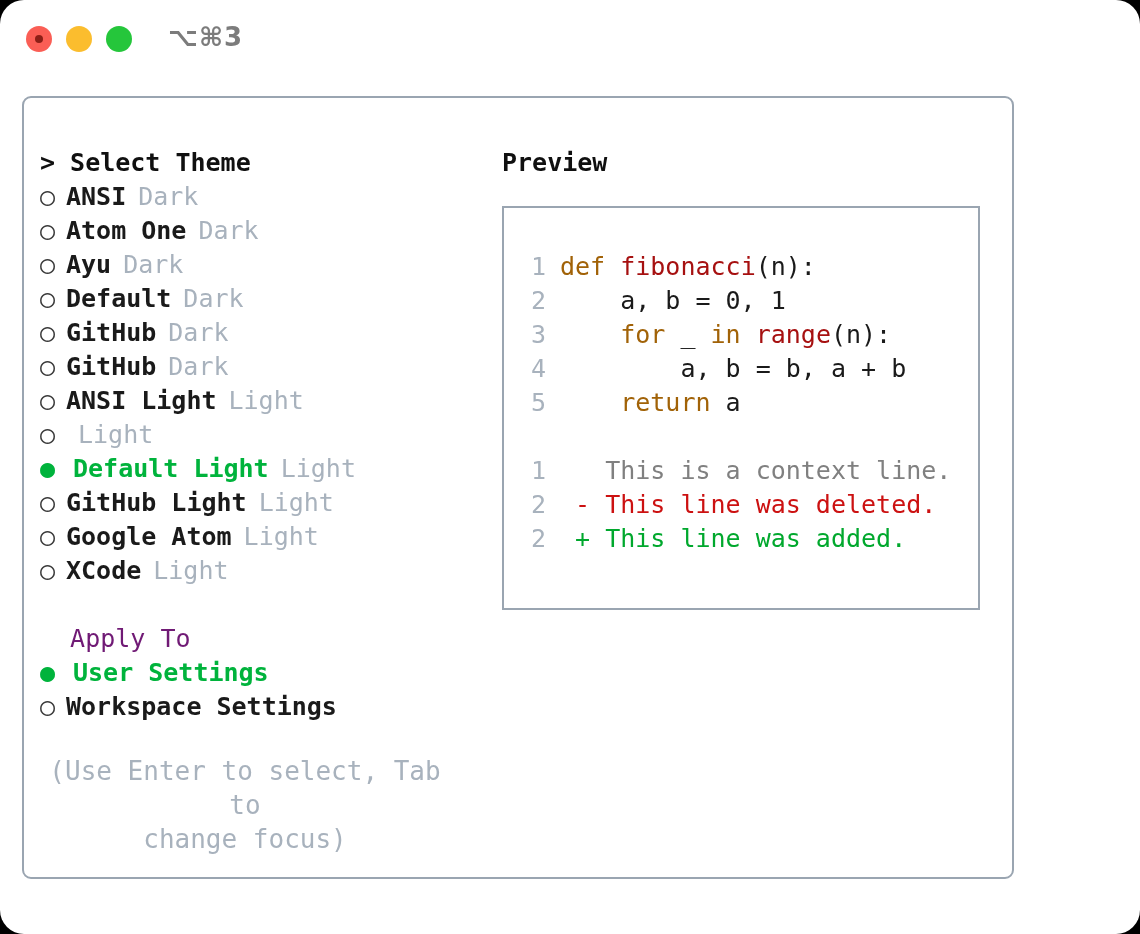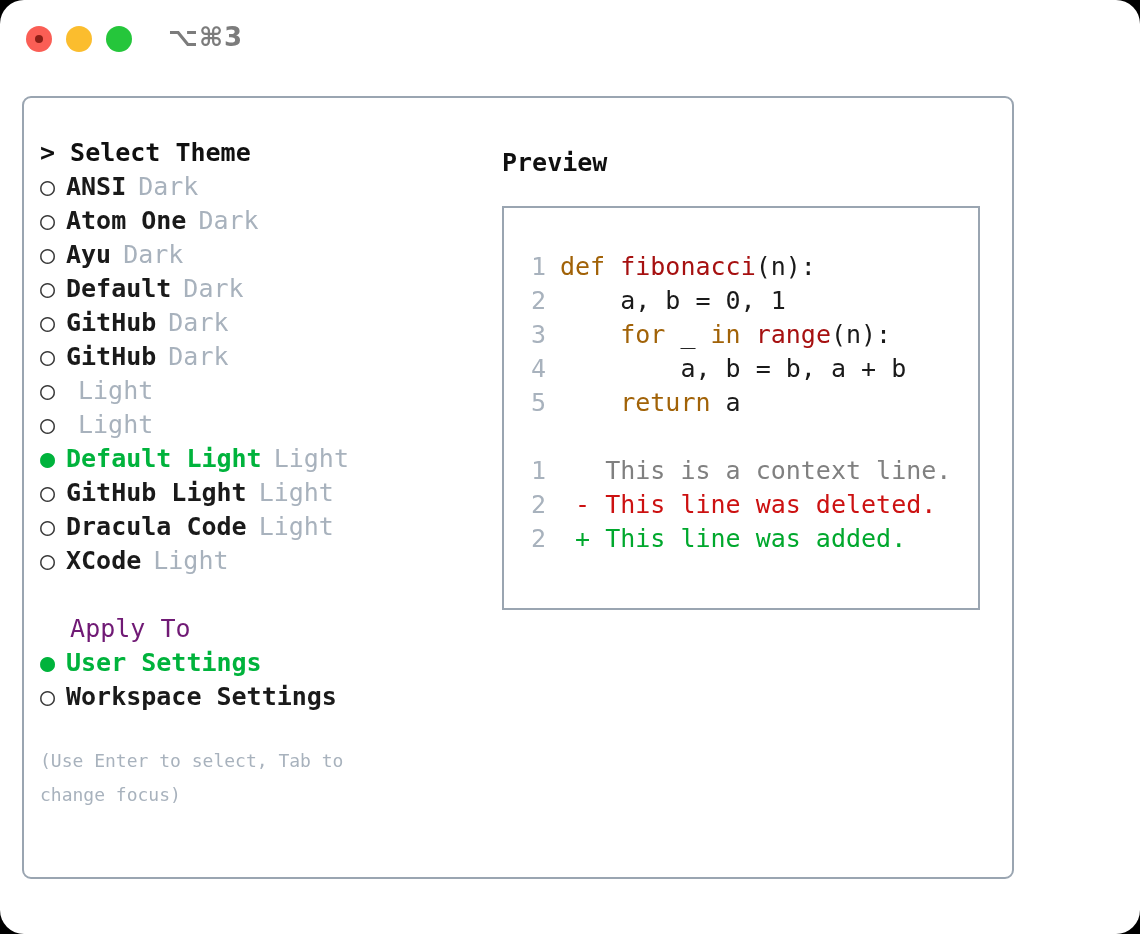--- a/index.html
+++ b/index.html
@@ -69,21 +69,21 @@
     width: 992px;
     height: 783px;
     border: 2px solid #9aa5b1;
     border-radius: 9px;
     box-sizing: border-box;
   }
 
   .col-left {
     position: absolute;
     left: 16px;
-    top: 38px;
+    top: 48px;
     width: 440px;
   }
   .col-right {
     position: absolute;
     left: 478px;
     top: 48px;
     width: 500px;
   }
 
   
@@ -110,36 +110,37 @@
   }
   .opt .marker {
     display: inline-block;
     width: 26px;
     flex: 0 0 26px;
     color: #3a3a3a;
     font-size: 25px;
   }
   .opt.selected .marker { color: #00b33c; }
   .opt .label { color: #1a1a1a; font-weight: bold; }
-  .opt.selected .label { color: #00b33c; }
+  .opt.selected .label { color: #00b33c; margin-left: 7px; }
   .opt .tag {
     color: #a8b2bd;
     margin-left: 12px;
   }
 
   .spacer-sm { height: 34px; }
 
   
   .hint {
     margin-top: 30px;
-    font-size: 18px;
+    font-size: 26px;
     line-height: 34px;
     color: #a8b2bd;
     width: 410px;
     white-space: pre-wrap;
+    text-align: center;
   }
 
   
   .preview-box {
     position: absolute;
     left: 478px;
     top: 108px;
     width: 478px;
     height: 404px;
     border: 2px solid #9aa5b1;
@@ -188,25 +189,25 @@
 
       <div class="section-title">&gt; Select Theme</div>
 
       <div id="theme-list">
           <div class="opt"><span class="marker">○</span><span class="label">ANSI</span><span class="tag">Dark</span></div>
           <div class="opt"><span class="marker">○</span><span class="label">Atom One</span><span class="tag">Dark</span></div>
           <div class="opt"><span class="marker">○</span><span class="label">Ayu</span><span class="tag">Dark</span></div>
           <div class="opt"><span class="marker">○</span><span class="label">Default</span><span class="tag">Dark</span></div>
           <div class="opt"><span class="marker">○</span><span class="label">GitHub</span><span class="tag">Dark</span></div>
           <div class="opt"><span class="marker">○</span><span class="label">GitHub</span><span class="tag">Dark</span></div>
-          <div class="opt"><span class="marker">○</span><span class="tag">Light</span></div>
+          <div class="opt"><span class="marker">○</span><span class="label">ANSI Light</span><span class="tag">Light</span></div>
           <div class="opt"><span class="marker">○</span><span class="tag">Light</span></div>
           <div class="opt selected"><span class="marker">●</span><span class="label">Default Light</span><span class="tag">Light</span></div>
           <div class="opt"><span class="marker">○</span><span class="label">GitHub Light</span><span class="tag">Light</span></div>
-          <div class="opt"><span class="marker">○</span><span class="label">Dracula Code</span><span class="tag">Light</span></div>
+          <div class="opt"><span class="marker">○</span><span class="label">Google Atom</span><span class="tag">Light</span></div>
           <div class="opt"><span class="marker">○</span><span class="label">XCode</span><span class="tag">Light</span></div>
         </div>
 
       <div class="spacer-sm"></div>
 
       <div class="section-title unfocused">  Apply To</div>
 
       <div id="apply-list">
           <div class="opt selected"><span class="marker">●</span><span class="label">User Settings</span></div>
           <div class="opt"><span class="marker">○</span><span class="label">Workspace Settings</span></div>

